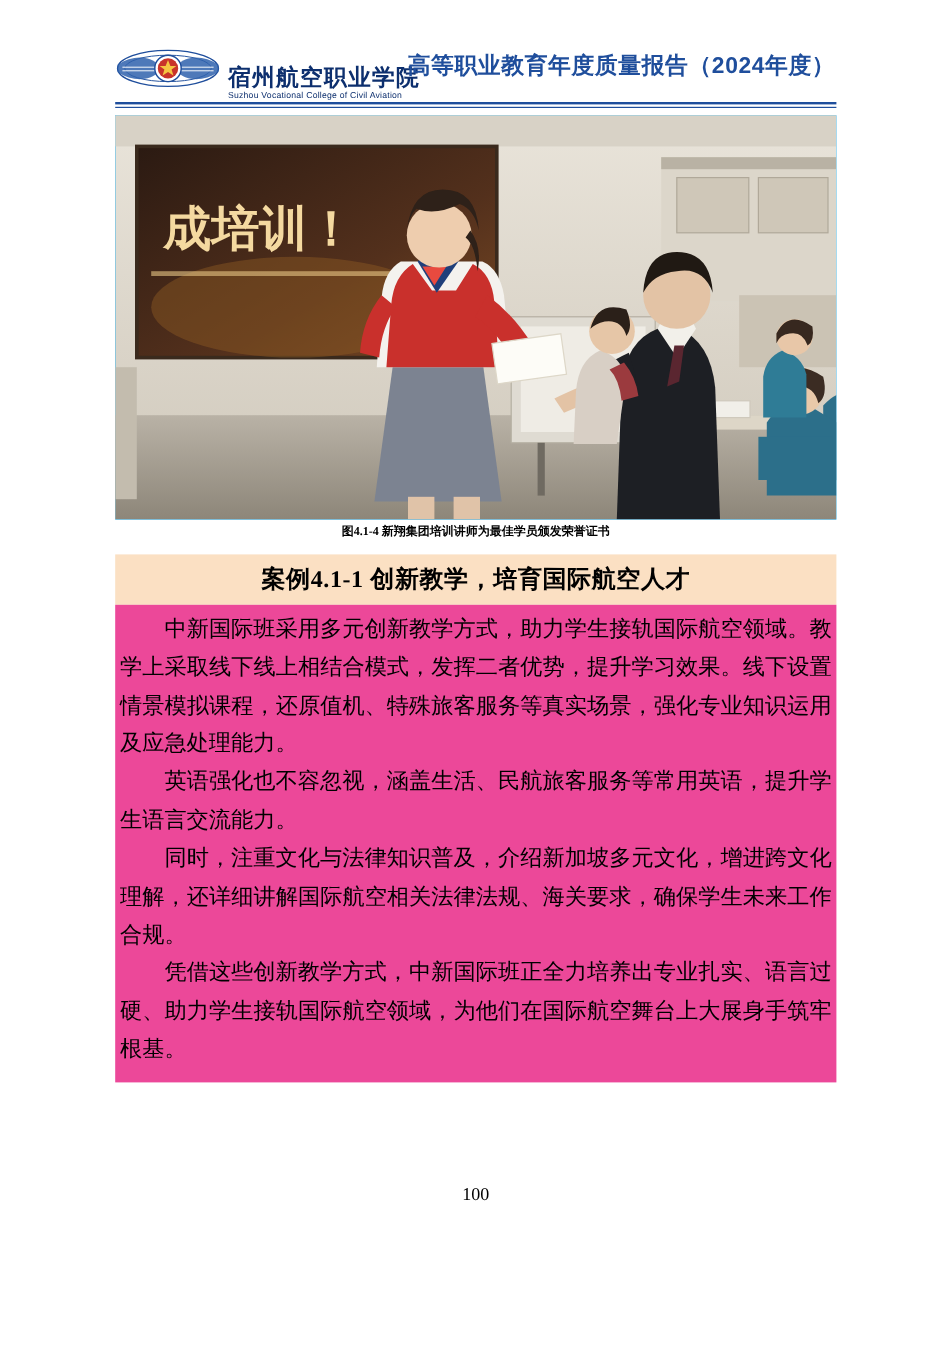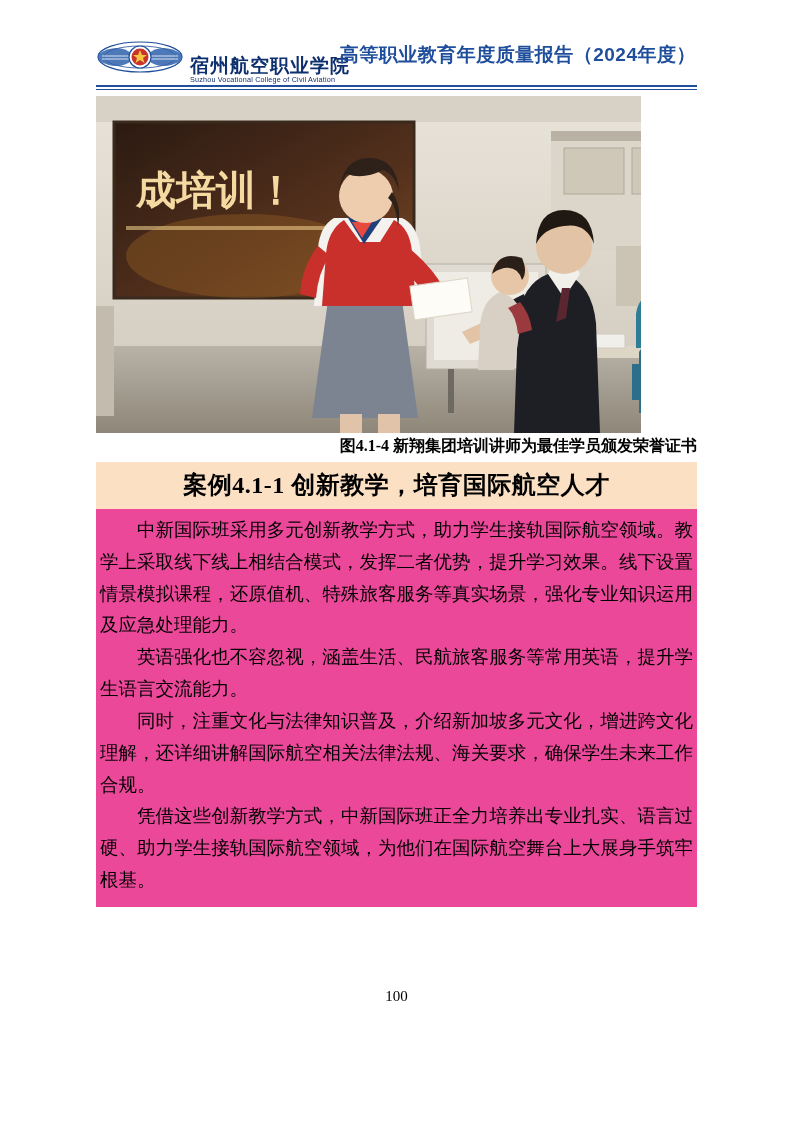--- a/index.html
+++ b/index.html
@@ -78,49 +78,49 @@
     border-top: 2px solid #1f4e9c;
     border-bottom: 1px solid #1f4e9c;
     height: 2px;
   }
 
   
   .figure {
     position: absolute;
     top: 96px;
     left: 96px;
-    width: 545px;
+    width: 601px;
     height: 337px;
     overflow: hidden;
     background: #0ea5e9;
   }
   .figure svg { display: block; }
   .figure-caption {
     position: absolute;
     top: 436px;
     left: 96px;
     width: 601px;
-    text-align: right;
+    text-align: center;
     font-family: "Liberation Serif", "DejaVu Serif", serif;
-    font-size: 16px;
+    font-size: 10px;
     font-weight: bold;
     color: #000;
   }
 
   
   .case-box {
     position: absolute;
     top: 462px;
     left: 96px;
     width: 601px;
   }
   .case-title {
     background: #fbe0c3;
     text-align: center;
-    font-size: 24px;
+    font-size: 20px;
     font-weight: bold;
     padding: 7px 0 8px;
     letter-spacing: 0.5px;
   }
   .case-body {
     background: #ec4899;
     padding: 6px 4px 10px 4px;
     font-size: 18.5px;
     line-height: 1.72;
     text-align: justify;

